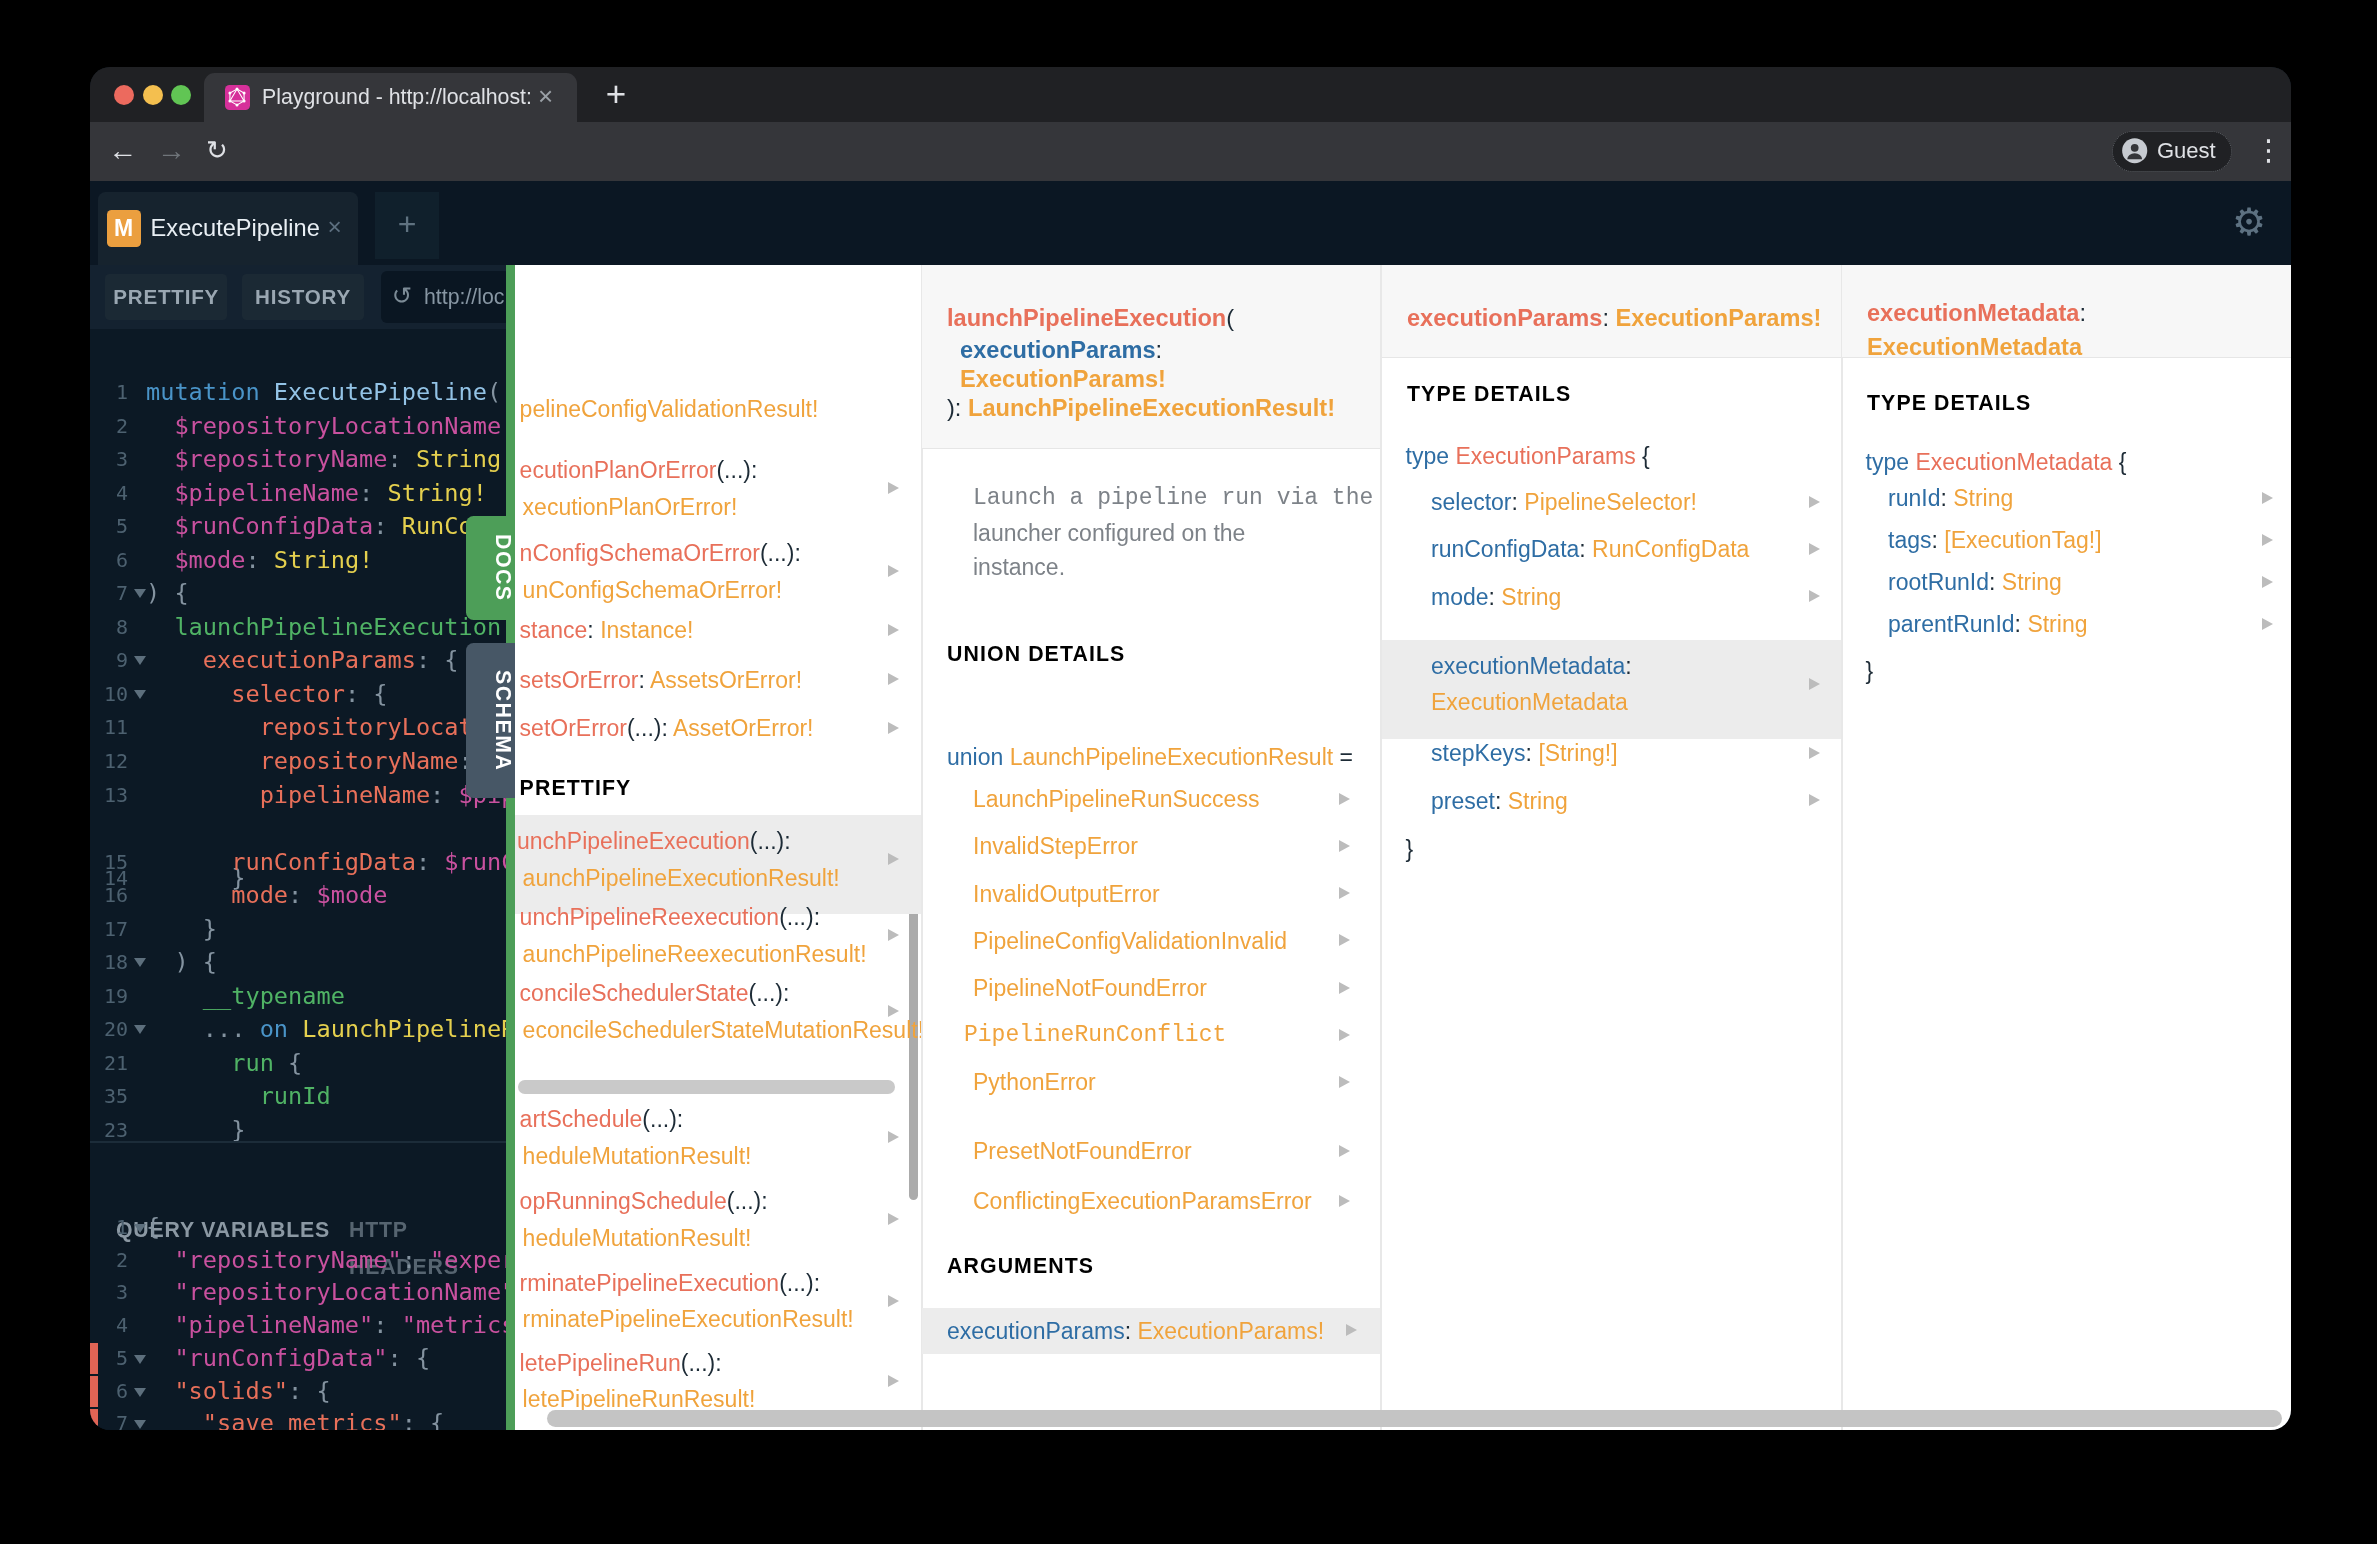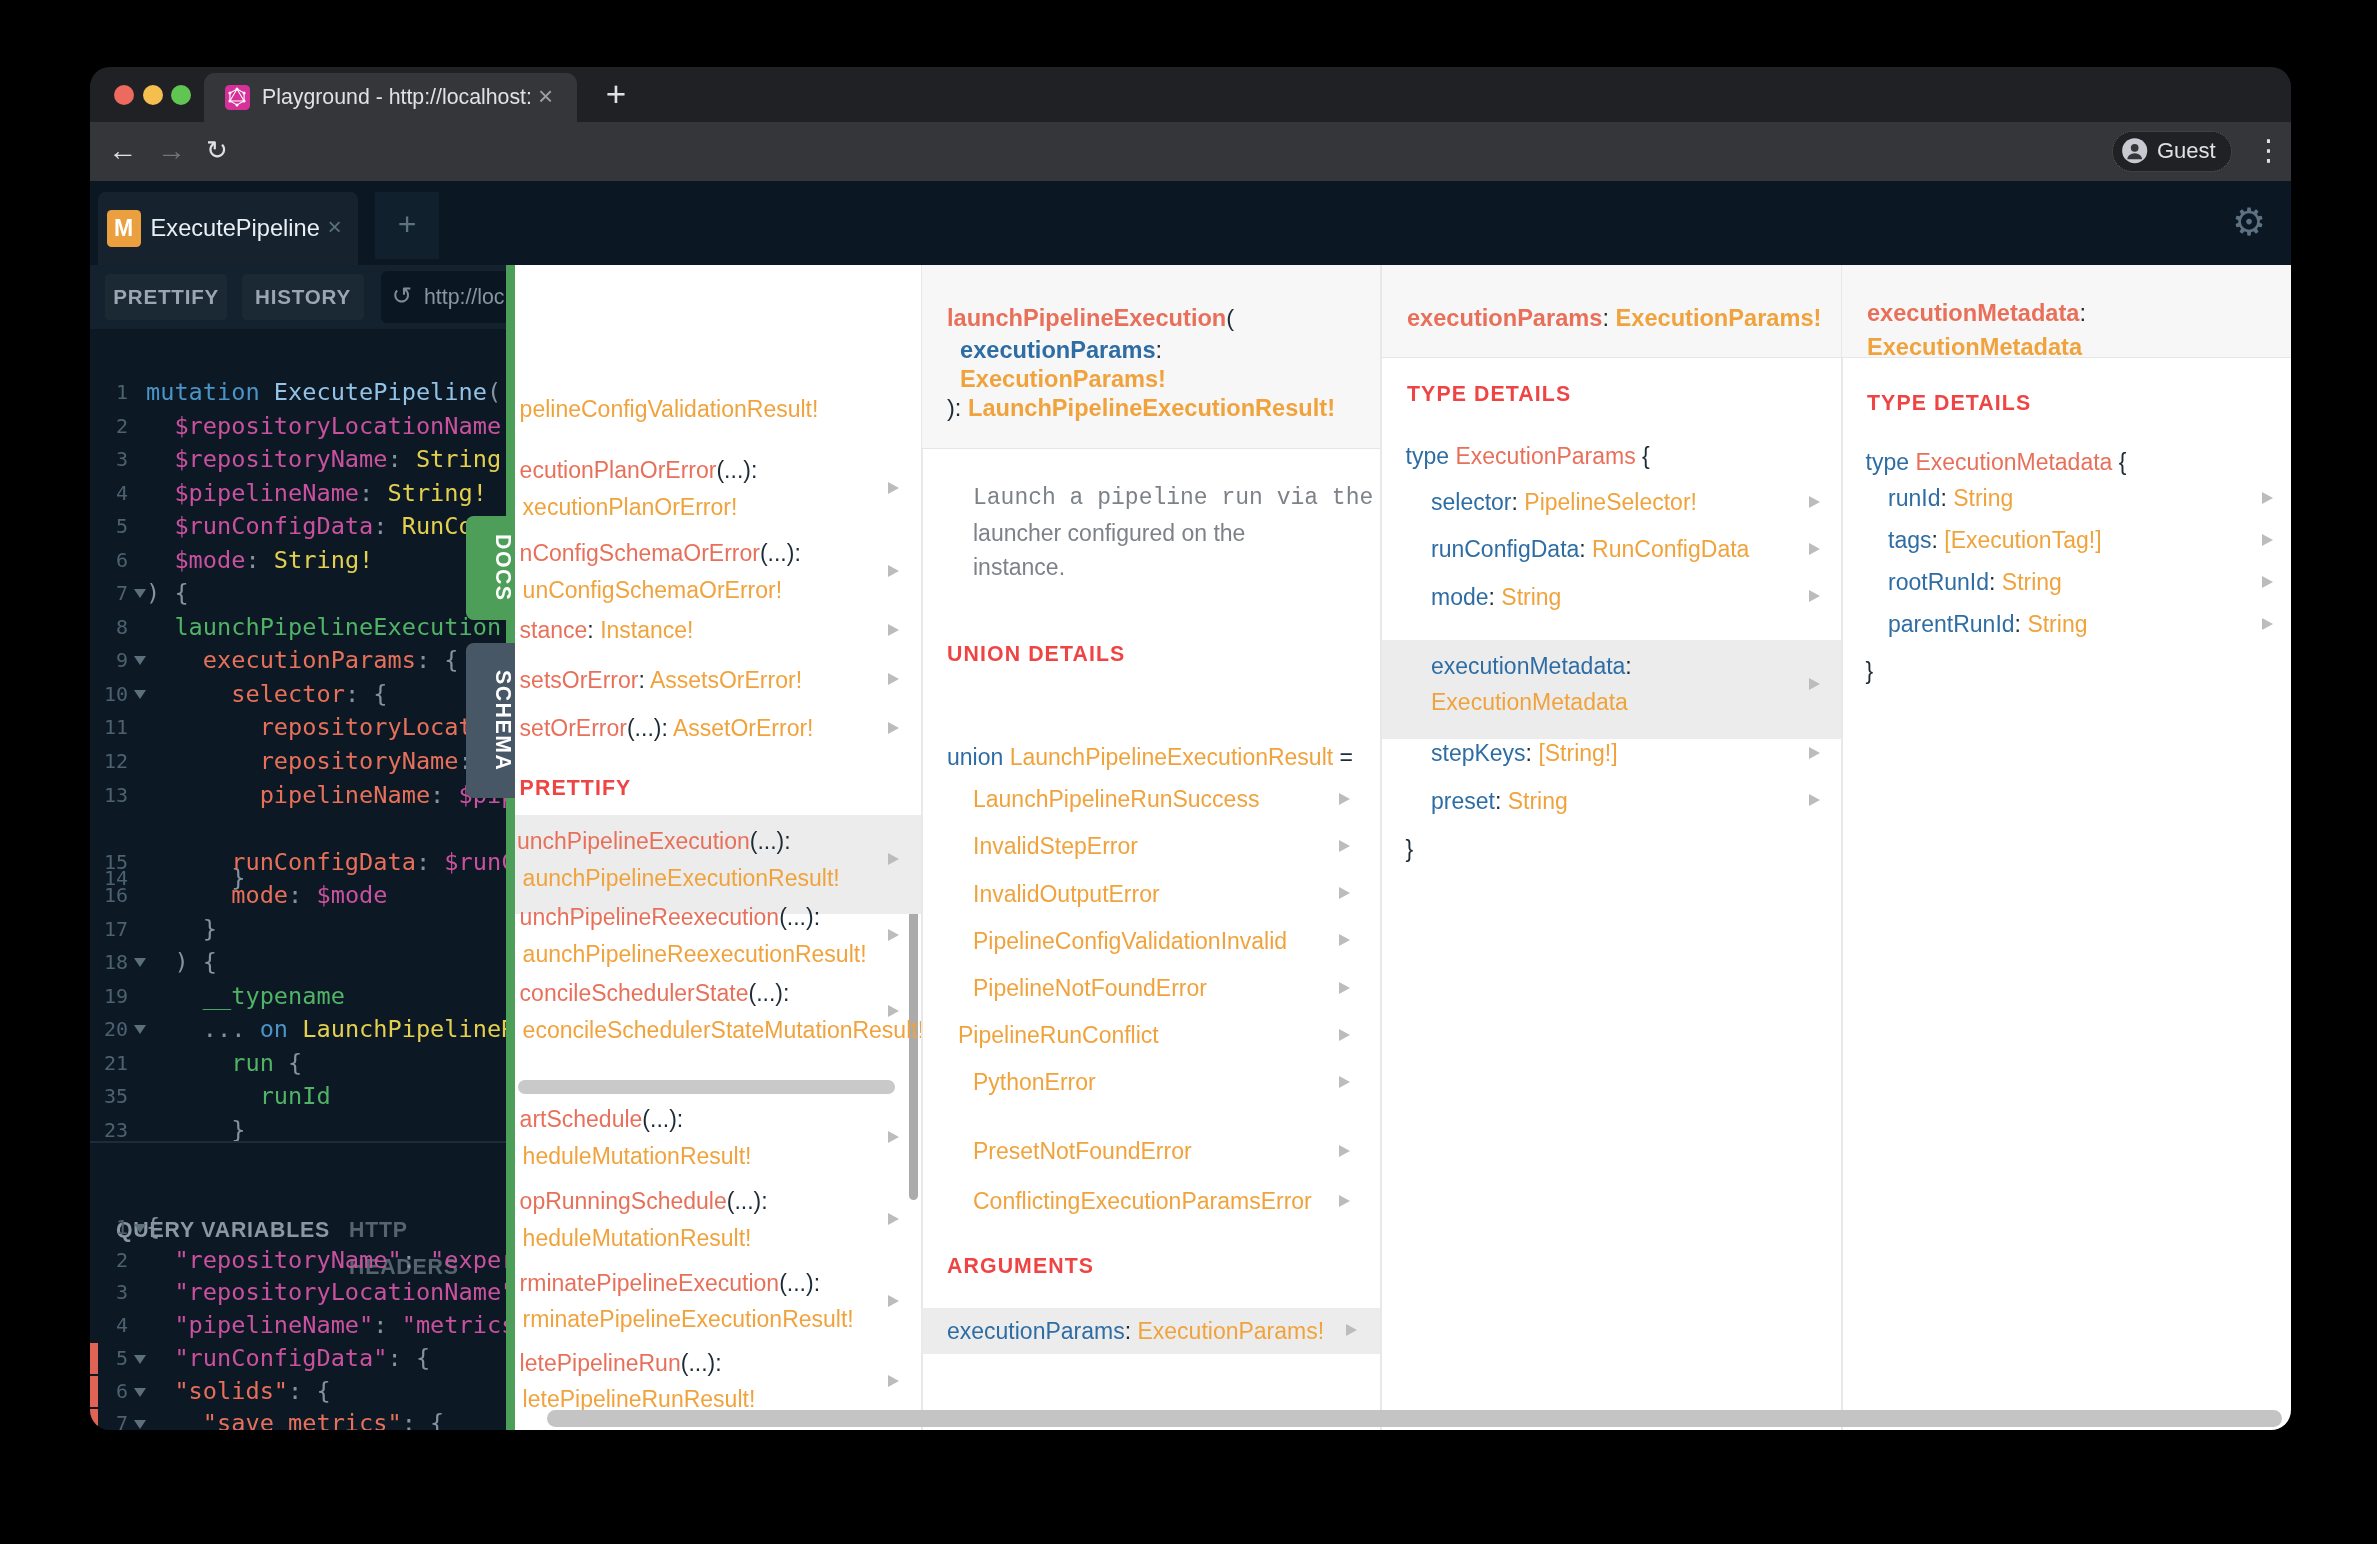--- a/index.html
+++ b/index.html
@@ -71,21 +71,21 @@
   .sidetab-docs{top:449px;height:104px;background:#4d9e58;}
   .sidetab-schema{top:576px;height:155px;background:#475766;}
 
   
   .docsarea{position:absolute;left:425px;top:198px;width:1776px;height:1165px;background:#fff;}
   .divider{position:absolute;top:0;width:1.5px;height:1165px;background:#e8e8e8;}
   .col{position:absolute;top:0;height:1165px;overflow:hidden;}
   .dline{position:absolute;height:29px;line-height:29px;font-size:23px;white-space:nowrap;}
   .d-f{color:#e8705a}.d-t{color:#f0a33c}.d-a{color:#2e6da4}.d-p{color:#1d2b36}.d-k{color:#2e6da4}
   .d-fb{color:#e8705a;font-weight:bold}.d-tb{color:#f0a33c;font-weight:bold}.d-ab{color:#2e6da4;font-weight:bold}
-  .dheader{position:absolute;height:29px;line-height:29px;font-size:21.3px;font-weight:bold;color:#ef4444;
+  .dheader{position:absolute;height:29px;line-height:29px;font-size:21.3px;font-weight:bold;color:#000000;
            letter-spacing:1.1px;}
   .chev{position:absolute;width:0;height:0;border-left:11.4px solid #bcbcbc;
         border-top:6.9px solid transparent;border-bottom:6.9px solid transparent;}
   .rowbg{position:absolute;left:0;width:100%;background:#ececec;}
   .banner{position:absolute;left:0;top:0;background:#f7f7f7;border-bottom:1.5px solid #e6e6e6;box-sizing:border-box;}
   .desc{position:absolute;height:29px;line-height:29px;font-size:23px;color:#7d8288;white-space:nowrap;}
   .searchblock{position:absolute;left:0;top:0;width:406px;height:137px;background:#fff;z-index:3;}
   .searchbox{position:absolute;left:23px;top:36px;width:359px;height:65px;border:1.5px solid #dcdcdc;
              border-radius:3px;background:#fff;box-sizing:border-box;}
   .searchph{position:absolute;left:58px;top:0;height:62px;line-height:62px;font-size:23.6px;color:#b3b9bf;
@@ -269,21 +269,21 @@
             <div class="dline" style="top: 520px; left: 51px;"><span class="d-t">LaunchPipelineRunSuccess</span></div>
             <div class="chev" style="left: 417px; top: 528px;"></div>
             <div class="dline" style="top: 567px; left: 51px;"><span class="d-t">InvalidStepError</span></div>
             <div class="chev" style="left: 417px; top: 575px;"></div>
             <div class="dline" style="top: 615px; left: 51px;"><span class="d-t">InvalidOutputError</span></div>
             <div class="chev" style="left: 417px; top: 622px;"></div>
             <div class="dline" style="top: 662px; left: 51px;"><span class="d-t">PipelineConfigValidationInvalid</span></div>
             <div class="chev" style="left: 417px; top: 669px;"></div>
             <div class="dline" style="top: 709px; left: 51px;"><span class="d-t">PipelineNotFoundError</span></div>
             <div class="chev" style="left: 417px; top: 717px;"></div>
-            <div class="dline" style="top: 756px; left: 36px;"><span class="d-t">PipelineRunConflict</span></div>
+            <div class="dline" style="top: 756px; left: 42px; font-family: Liberation Mono, monospace;"><span class="d-t">PipelineRunConflict</span></div>
             <div class="chev" style="left: 417px; top: 764px;"></div>
             <div class="dline" style="top: 803px; left: 51px;"><span class="d-t">PythonError</span></div>
             <div class="chev" style="left: 417px; top: 811px;"></div>
             <div class="dline" style="top: 872px; left: 51px;"><span class="d-t">PresetNotFoundError</span></div>
             <div class="chev" style="left: 417px; top: 880px;"></div>
             <div class="dline" style="top: 922px; left: 51px;"><span class="d-t">ConflictingExecutionParamsError</span></div>
             <div class="chev" style="left: 417px; top: 930px;"></div>
           </div>
       <div class="dheader" style="top:987px;left:25px;">ARGUMENTS</div>
       <div class="rowbg" style="top:1043px;height:46px;"></div>

